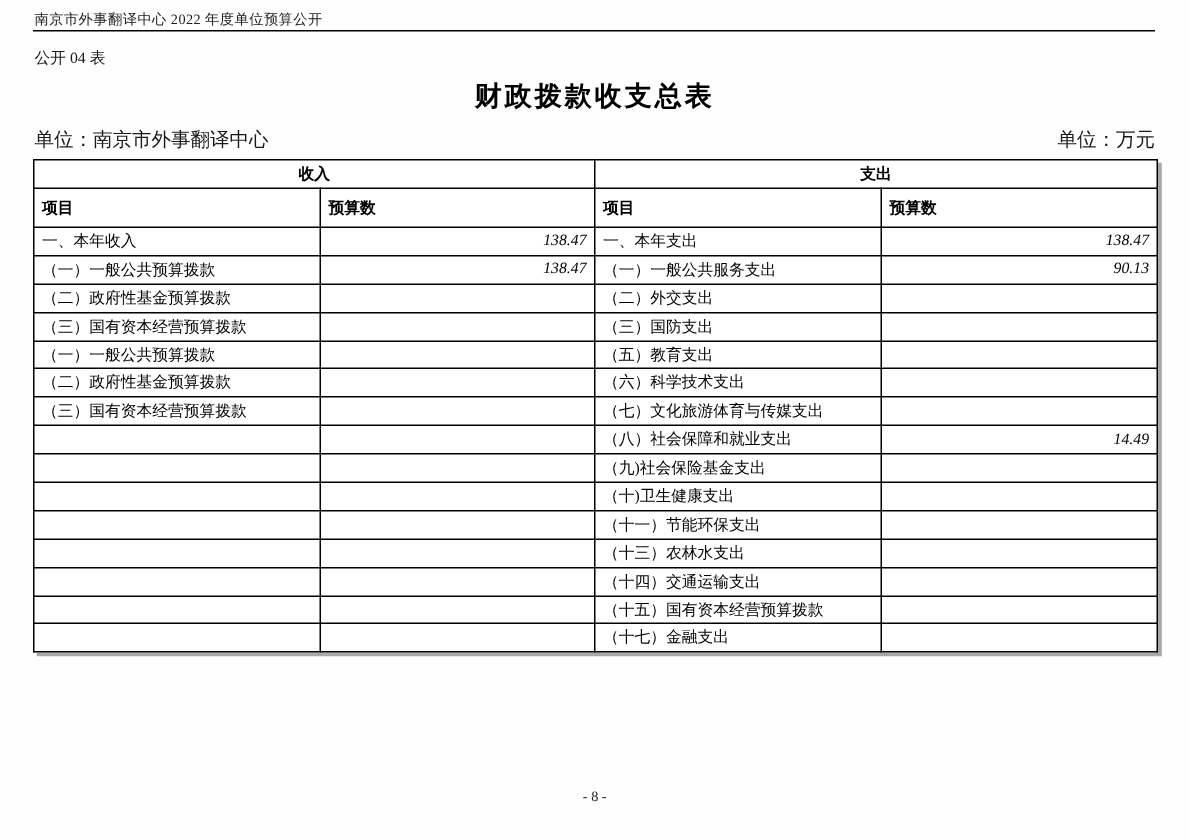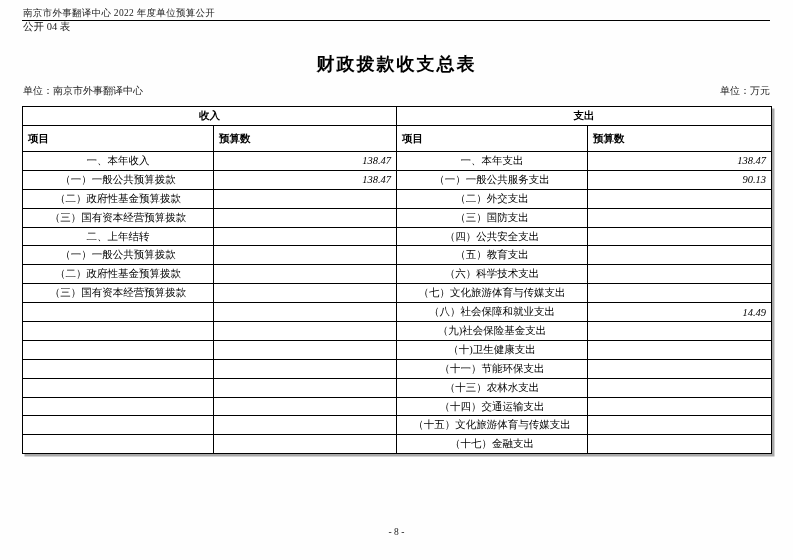--- a/index.html
+++ b/index.html
@@ -13,52 +13,52 @@
   }
   .doc-header{
     position:absolute;left:23px;top:7px;
     font-size:9.5px;letter-spacing:0.3px;color:#1a1a1a;
   }
   .header-rule{
     position:absolute;left:22px;right:23px;top:20px;
     border-top:1.6px solid #000;height:0;
   }
   .table-code{
-    position:absolute;left:23px;top:20px;
+    position:absolute;left:23px;top:32px;
     font-size:10.5px;color:#1a1a1a;
   }
   .page-title{
     position:absolute;left:0;top:52px;width:100%;
     text-align:center;font-size:18px;font-weight:bold;
     letter-spacing:2px;color:#000;
   }
   .unit-row{
     position:absolute;left:23px;right:23px;top:84px;
     display:flex;justify-content:space-between;
-    font-size:10px;color:#1a1a1a;
+    font-size:13px;color:#1a1a1a;
   }
   table.budget-table{
     position:absolute;left:22px;top:106px;
     width:749px;table-layout:fixed;
     border-collapse:collapse;
     font-size:10.5px;
     border:1.5px solid #000;
     box-shadow:2.5px 2.5px 0 0 #a8a8a8;
     background:#fff;
   }
   table.budget-table th,
   table.budget-table td{
     border:1px solid #000;
     padding:0 5px;
     overflow:hidden;white-space:nowrap;
   }
   tr.section-row th{height:18px;font-weight:bold;text-align:center;}
   tr.colhead-row th{height:25px;font-weight:bold;text-align:left;}
   tbody td{height:17.9px;font-weight:normal;}
-  td.item{text-align:center;}
+  td.item{text-align:left;}
   td.num{text-align:right;font-style:italic;}
   .page-number{
     position:absolute;left:0;top:527px;width:100%;
     text-align:center;font-size:9.5px;color:#1a1a1a;
   }
 </style>
 </head>
 <body>
 
 <div class="page">
@@ -113,26 +113,20 @@
           <td class="item">（二）外交支出</td>
           <td class="num"></td>
         </tr>
         <tr>
           <td class="item">（三）国有资本经营预算拨款</td>
           <td class="num"></td>
           <td class="item">（三）国防支出</td>
           <td class="num"></td>
         </tr>
         <tr>
-          <td class="item">二、上年结转</td>
-          <td class="num"></td>
-          <td class="item">（四）公共安全支出</td>
-          <td class="num"></td>
-        </tr>
-        <tr>
           <td class="item">（一）一般公共预算拨款</td>
           <td class="num"></td>
           <td class="item">（五）教育支出</td>
           <td class="num"></td>
         </tr>
         <tr>
           <td class="item">（二）政府性基金预算拨款</td>
           <td class="num"></td>
           <td class="item">（六）科学技术支出</td>
           <td class="num"></td>
@@ -175,21 +169,21 @@
         </tr>
         <tr>
           <td class="item"></td>
           <td class="num"></td>
           <td class="item">（十四）交通运输支出</td>
           <td class="num"></td>
         </tr>
         <tr>
           <td class="item"></td>
           <td class="num"></td>
-          <td class="item">（十五）文化旅游体育与传媒支出</td>
+          <td class="item">（十五）国有资本经营预算拨款</td>
           <td class="num"></td>
         </tr>
         <tr>
           <td class="item"></td>
           <td class="num"></td>
           <td class="item">（十七）金融支出</td>
           <td class="num"></td>
         </tr>
       </tbody>
   </table>

